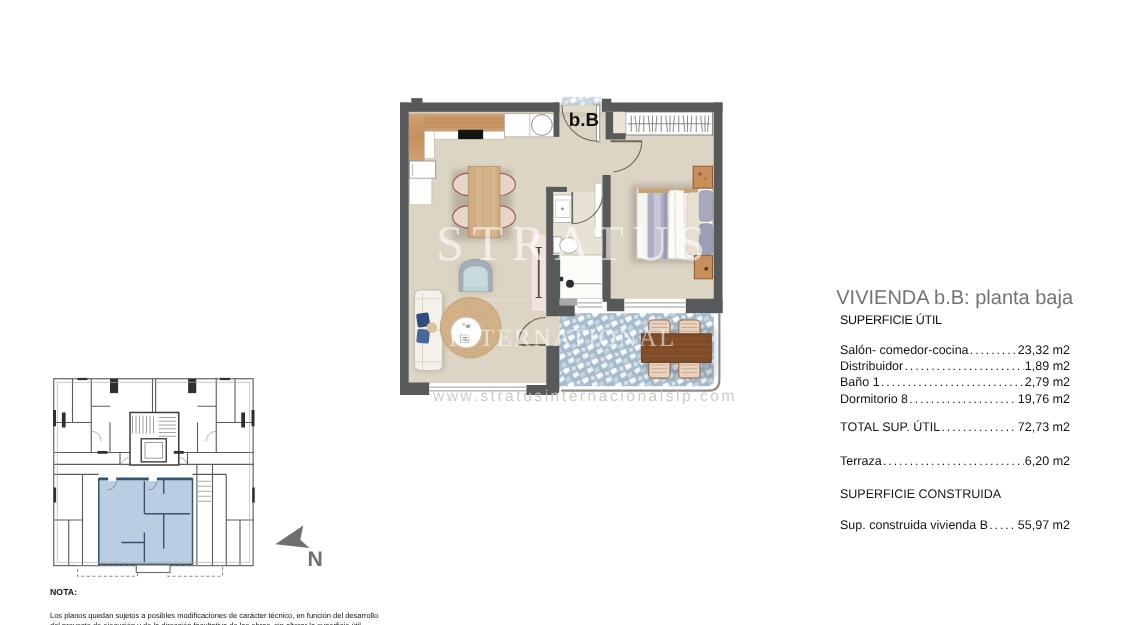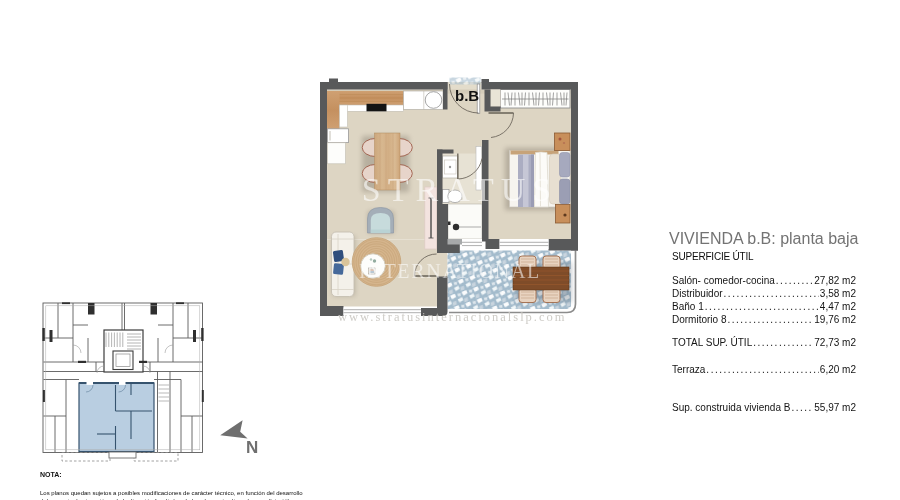--- a/index.html
+++ b/index.html
@@ -300,64 +300,67 @@
 
 <line x1="457.8" y1="153.5" x2="457.8" y2="179" stroke="#6e685d" stroke-width="1.4"></line>
 <path d="M457.8 179 A25 25 0 0 0 482 158.5" fill="none" stroke="#6e685d" stroke-width="0.9"></path>
 
 <line x1="414.5" y1="276" x2="436.6" y2="276" stroke="#6e685d" stroke-width="1.6"></line>
 <path d="M414.5 276 A22 22 0 0 1 436.6 254" fill="none" stroke="#6e685d" stroke-width="0.9"></path>
 
 <text x="455" y="101" font-family="Liberation Sans, sans-serif" font-size="15" font-weight="bold" fill="#111111">b.B</text>
 </svg>
 
-<div class="abs" style="left:300px;top:171px;width:320px;text-align:center;font-family:'Liberation Serif',serif;font-size:34px;letter-spacing:7px;color:rgba(255,255,255,0.6);z-index:6">STRATUS</div>
+<div class="abs" style="left:300px;top:171px;width:320px;text-align:center;font-family:'Liberation Serif',serif;font-size:40px;letter-spacing:7px;color:rgba(255,255,255,0.6);z-index:6">STRATUS</div>
 
 <div class="abs" style="left:290px;top:260px;width:320px;text-align:center;font-family:'Liberation Serif',serif;font-size:20px;letter-spacing:1.7px;color:rgba(255,255,255,0.56);z-index:6">INTERNATIONAL</div>
 
-<div class="abs" style="left:338px;top:310px;width:260px;text-align:left;font-family:Liberation Serif, serif;font-size:12.5px;letter-spacing:2px;color:rgba(199,197,191,0.88);z-index:6">www.stratusinternacionalslp.com</div>
+<div class="abs" style="left:338px;top:310px;width:260px;text-align:center;font-family:Liberation Sans, sans-serif;font-size:12.5px;letter-spacing:2px;color:rgba(199,197,191,0.88);z-index:6">www.stratusinternacionalslp.com</div>
 
 <div class="abs" style="left:669px;top:230px;font-size:16px;white-space:nowrap;color:#737373">VIVIENDA b.B: planta baja</div>
 
 <div class="abs" style="left:672px;top:251px;font-size:10px;letter-spacing:-0.2px;color:#0d0d0d">SUPERFICIE ÚTIL</div>
 
 <div id="areas">
   <div class="row">
       <span>Salón- comedor-cocina</span>
       <span class="dots">....................................</span>
-      <span>27,82 m2</span>
+      <span>23,32 m2</span>
     </div>
   <div class="row">
       <span>Distribuidor</span>
       <span class="dots">...............................................</span>
-      <span>3,58 m2</span>
+      <span>1,89 m2</span>
     </div>
   <div class="row">
       <span>Baño 1</span>
       <span class="dots">...............................................</span>
-      <span>4,47 m2</span>
+      <span>2,79 m2</span>
     </div>
   <div class="row">
       <span>Dormitorio 8</span>
       <span class="dots">...............................................</span>
       <span>19,76 m2</span>
     </div>
   <div class="gap" style="height:10.5px"></div>
   <div class="row">
       <span>TOTAL SUP. ÚTIL</span>
       <span class="dots">...............................................</span>
       <span>72,73 m2</span>
     </div>
   <div class="gap" style="height:14px"></div>
   <div class="row">
       <span>Terraza</span>
       <span class="dots">...............................................</span>
       <span>6,20 m2</span>
     </div>
   <div class="gap" style="height:13.5px"></div>
+  <div class="row">
+      <span>SUPERFICIE CONSTRUIDA</span>
+    </div>
   <div class="gap" style="height:11.5px"></div>
   <div class="row">
       <span>Sup. construida vivienda B</span>
       <span class="dots">.........................</span>
       <span>55,97 m2</span>
     </div>
 </div>
 
 <div class="abs" style="left:40px;top:471px;font-size:7px;font-weight:bold;color:#111">NOTA:</div>
 

